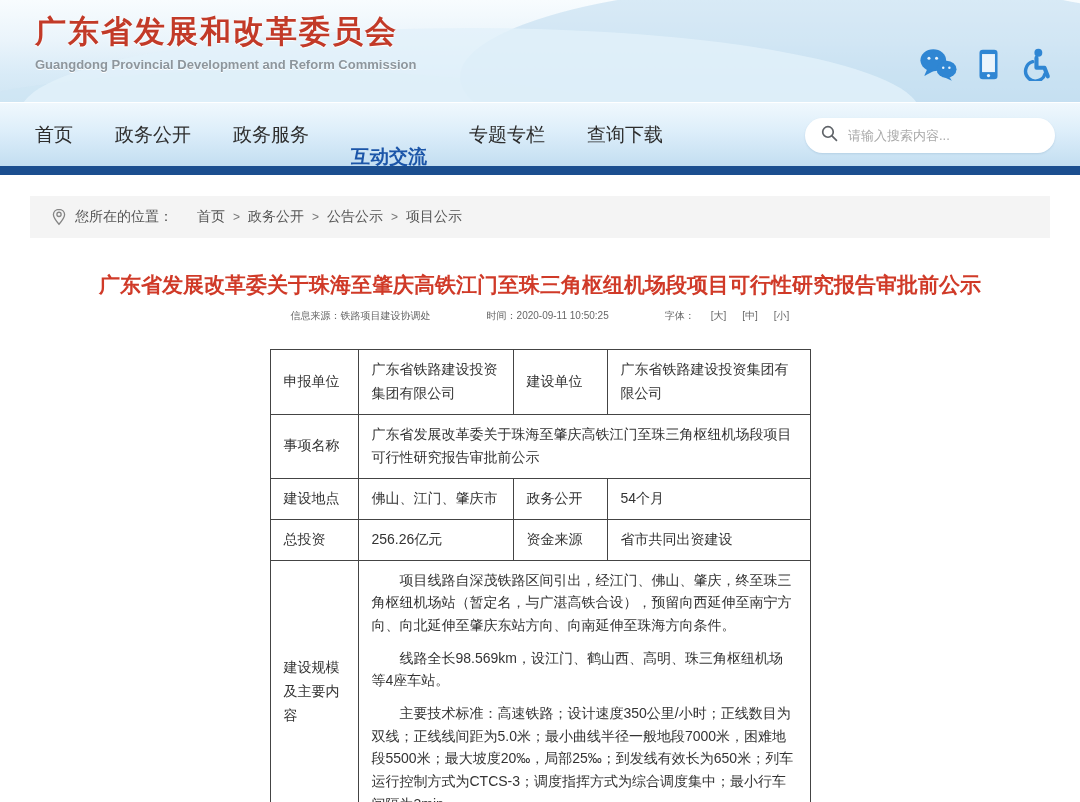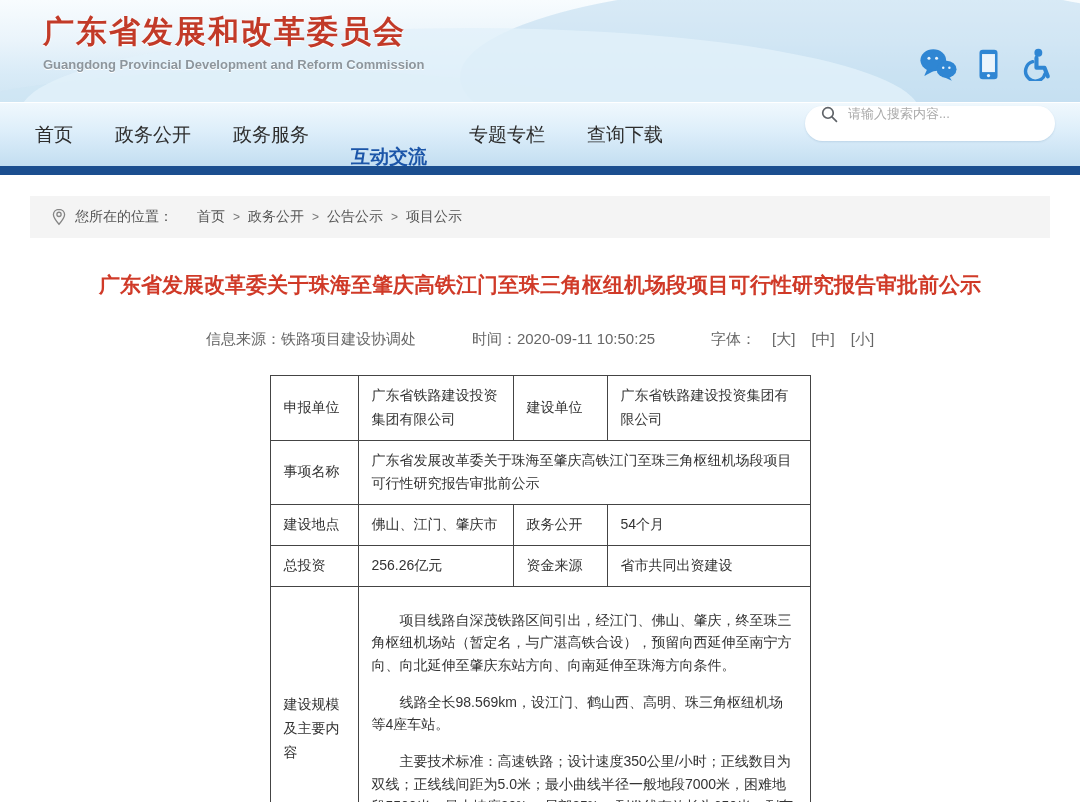--- a/index.html
+++ b/index.html
@@ -25,21 +25,21 @@
   .header .wave2 {
     position: absolute; right: 160px; bottom: -96px;
     width: 900px; height: 170px; border-radius: 50%;
     background: rgba(226, 241, 250, 0.8);
   }
   .header .wave3 {
     position: absolute; left: -120px; bottom: -118px;
     width: 800px; height: 150px; border-radius: 50%;
     background: rgba(206, 229, 244, 0.5);
   }
-  .brand { position: absolute; left: 43px; top: 11px; z-index: 3; cursor: pointer; }
+  .brand { position: absolute; left: 35px; top: 11px; z-index: 3; cursor: pointer; }
   .brand-cn {
     font-size: 31px; font-weight: bold; color: #c23a28;
     letter-spacing: 2px;
     text-shadow: 0 0 3px rgba(255,255,255,0.9), 0 1px 0 rgba(255,255,255,0.8);
   }
   .brand-en {
     margin-top: 4px;
     font-size: 13px; font-weight: bold; color: #8d969d;
     text-shadow: 0 1px 0 #ffffff;
   }
@@ -61,24 +61,24 @@
     display: flex; align-items: center; gap: 42px;
     padding-left: 35px;
   }
   .nav-item {
     font-size: 19px; color: #2d2d2d; cursor: pointer; text-decoration: none;
     white-space: nowrap;
   }
   .nav-item.active { color: #1b55a8; font-weight: bold; margin-top: 44px; }
   .nav-bar { height: 9px; background: #1b4e8f; }
   .search {
-    position: absolute; right: 25px; top: 3px;
+    position: absolute; right: 25px; top: 15px;
     width: 250px; height: 35px;
     background: #ffffff; border-radius: 18px;
-    display: flex; align-items: flex-start;
+    display: flex; align-items: center;
     padding: 0 12px 0 16px;
     box-shadow: 0 1px 2px rgba(80,120,160,0.18);
   }
   .search svg { flex: 0 0 auto; }
   .search input {
     border: none; outline: none; background: transparent;
     margin-left: 10px; width: 100%;
     font-size: 13px; color: #444;
     font-family: "Liberation Sans", "DejaVu Sans", sans-serif;
   }
@@ -99,23 +99,23 @@
   .breadcrumb .prefix { margin-right: 24px; }
 
   
   .article-title {
     margin: 33px 48px 0;
     text-align: center;
     font-size: 21px; font-weight: bold; color: #d03a28;
     line-height: 28px;
   }
   .article-meta {
-    margin-top: 31px;
+    margin-top: 10px;
     display: flex; justify-content: center; align-items: center; gap: 56px;
-    font-size: 15px; color: #666;
+    font-size: 10px; color: #666;
   }
   .font-controls { display: inline-flex; gap: 16px; }
   .font-controls .fopt { cursor: pointer; color: #666; }
 
   
   table.detail {
     width: 540px;
     margin: 26px auto 0;
     border-collapse: collapse;
     table-layout: fixed;
@@ -123,21 +123,21 @@
   table.detail td {
     border: 1px solid #444;
     font-size: 14px; color: #333;
     padding: 8px 13px;
     line-height: 1.7;
     vertical-align: middle;
     word-break: break-all;
   }
   td.lbl { color: #333; }
   td.content { padding: 13px 15px; vertical-align: top; }
-  td.content p { text-indent: 2em; line-height: 1.62; margin-bottom: 10px; margin-top: 14px; }
+  td.content p { text-indent: 2em; line-height: 1.62; margin-bottom: 10px; }
   td.content p:last-child { margin-bottom: 0; }
 </style>
 </head>
 <body>
 
 <div class="header">
   <div class="wave3"></div>
   <div class="wave1"></div>
   <div class="wave2"></div>
 

